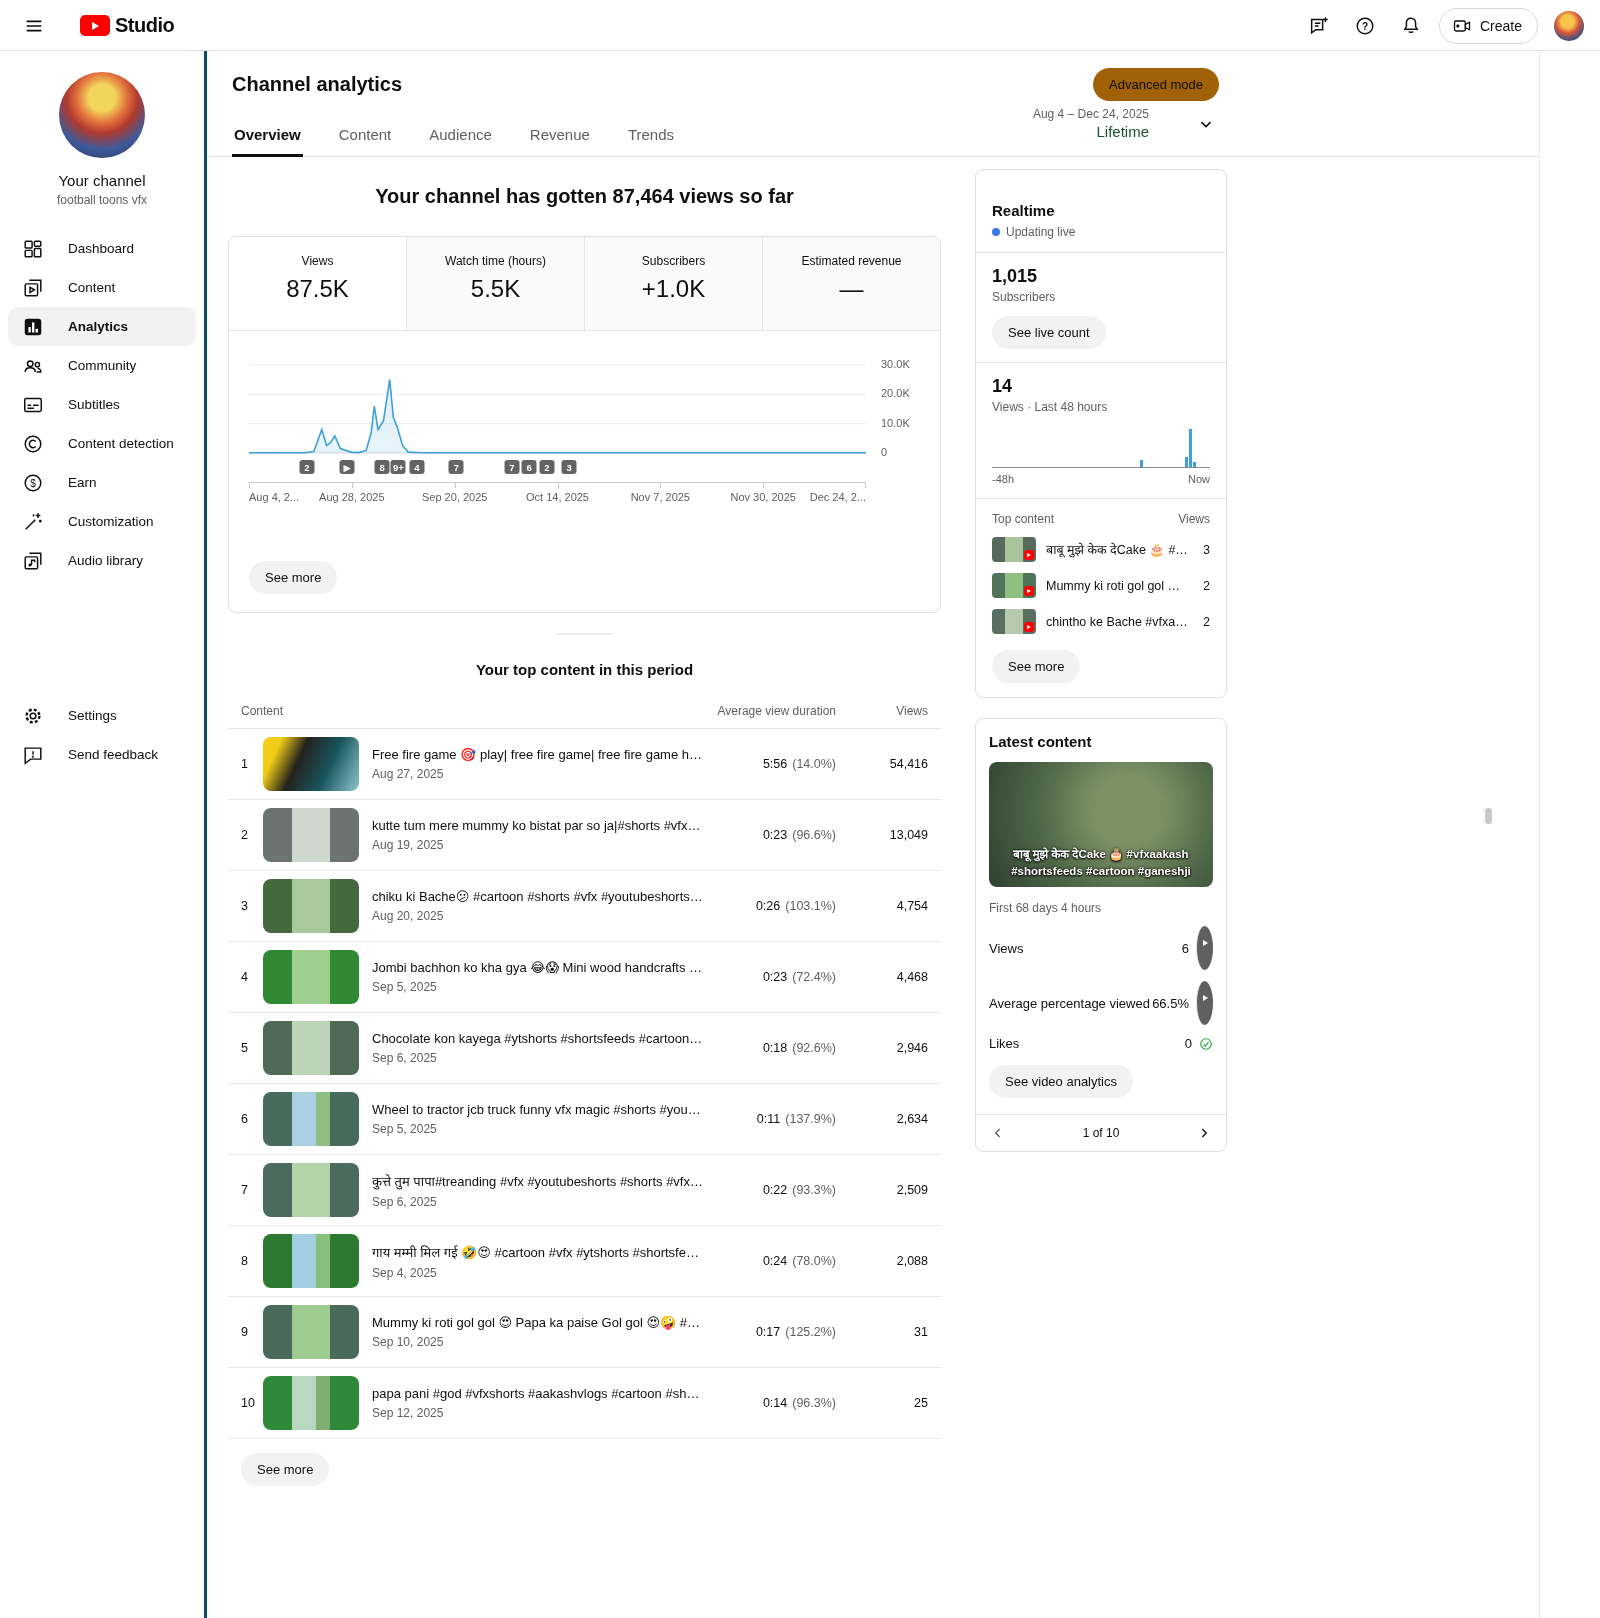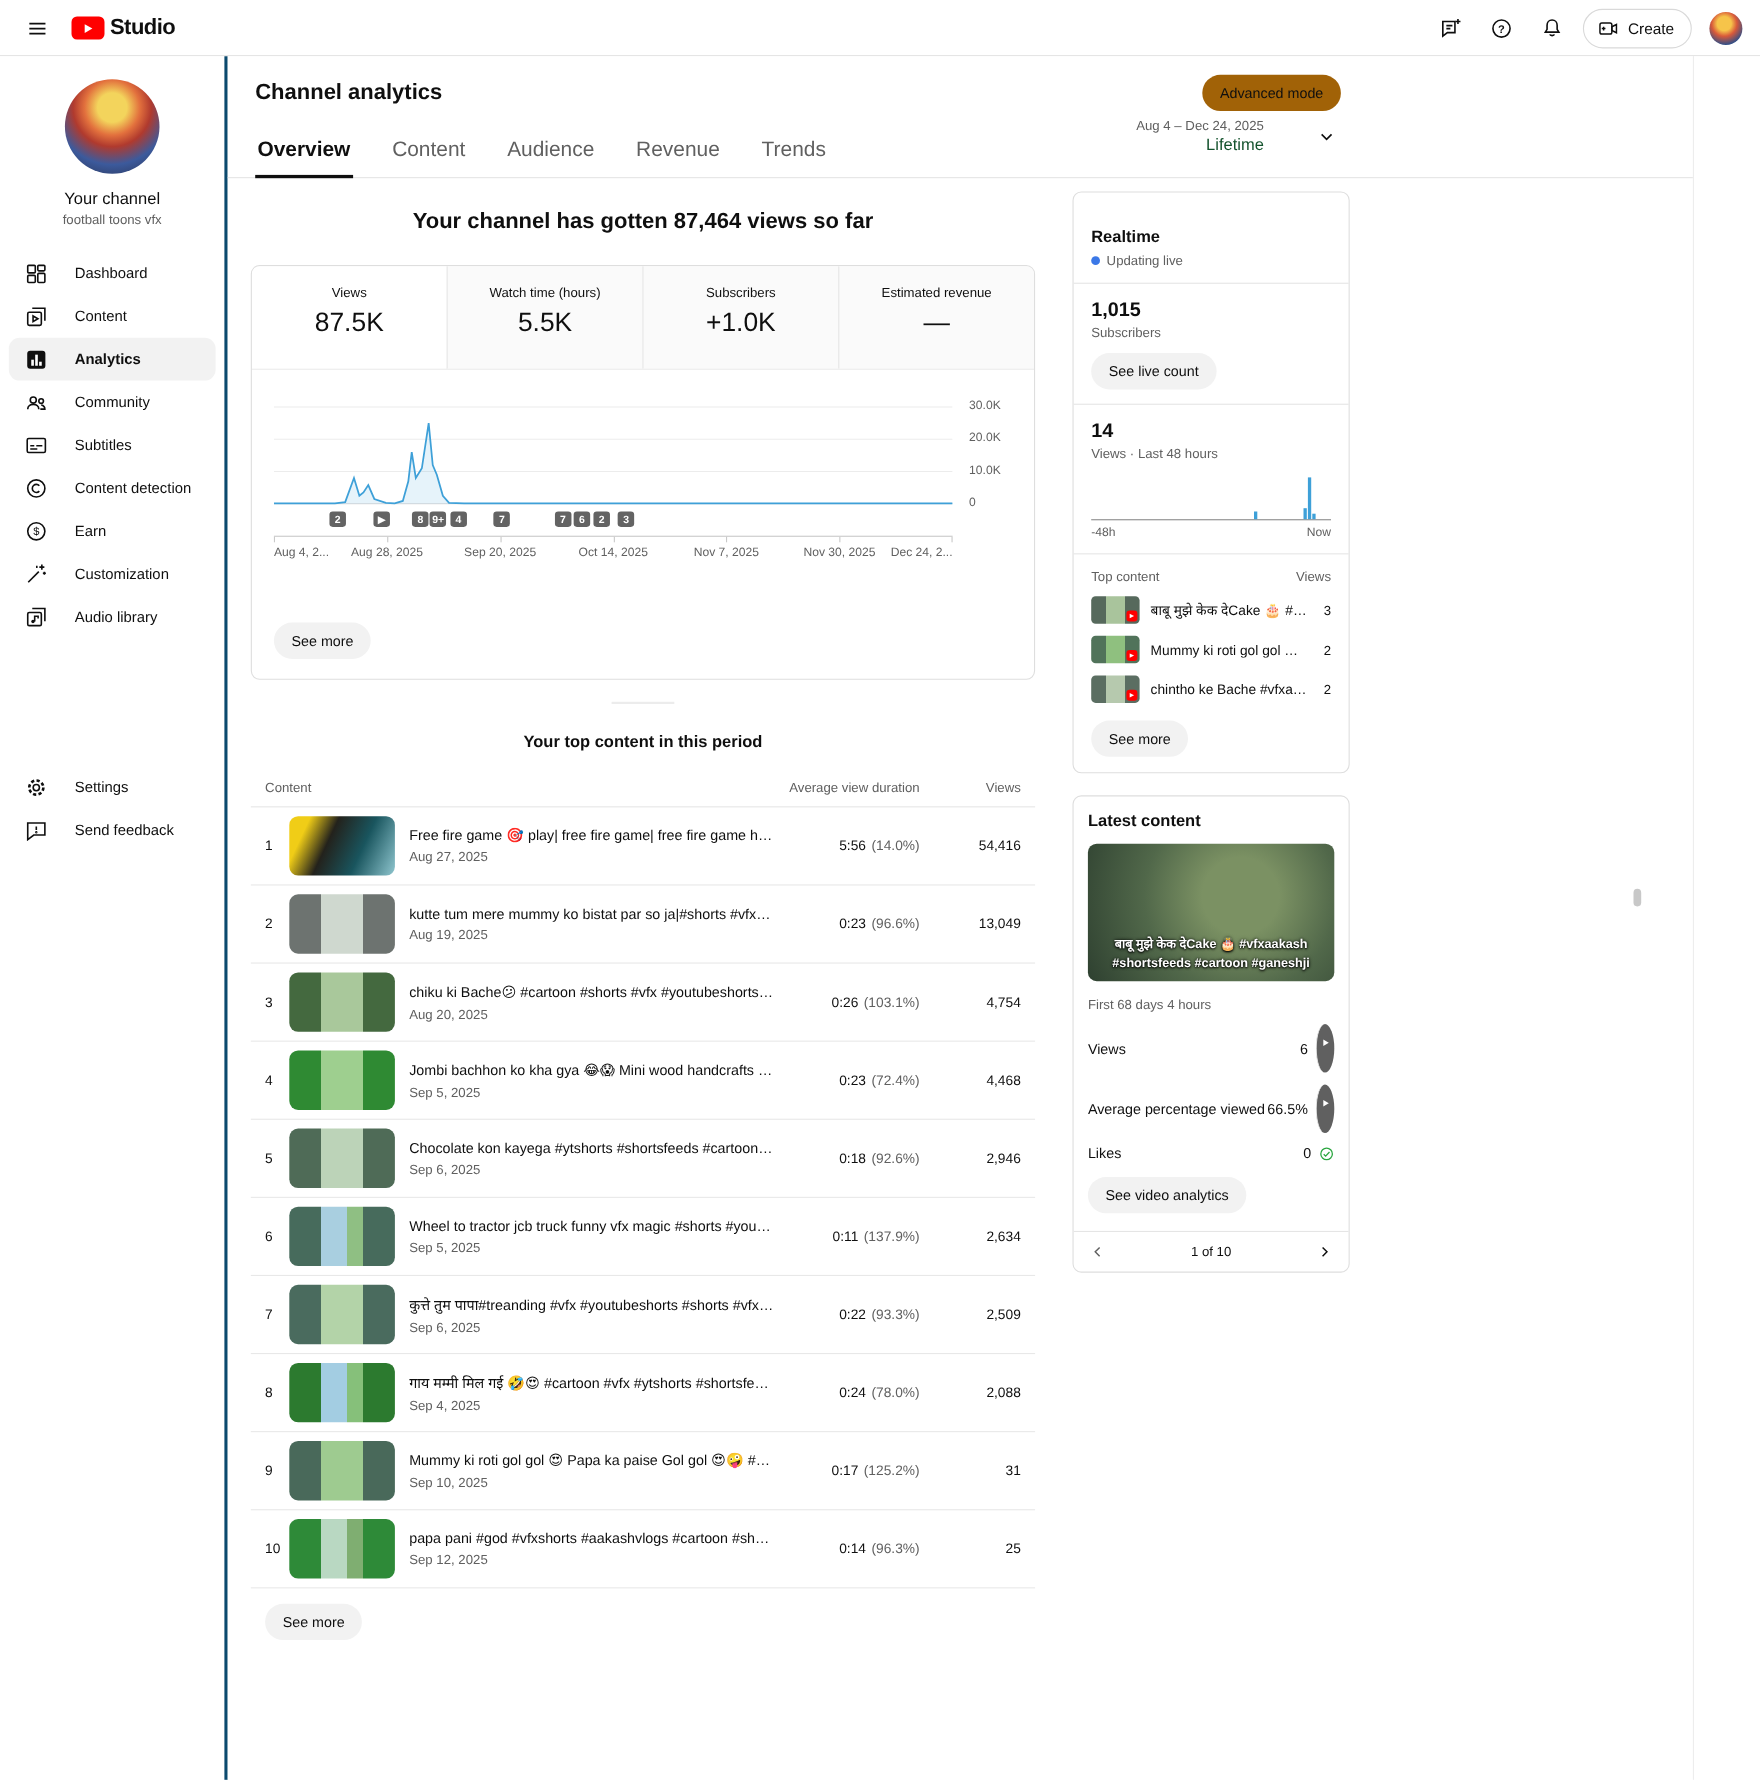--- a/index.html
+++ b/index.html
@@ -1,18 +1,18 @@
 <!DOCTYPE html>
 <html><head>
 <meta charset="utf-8">
 <style>
   * { margin:0; padding:0; box-sizing:border-box; }
   html,body { width:1600px; height:1618px; background:#fff; font-family:"Liberation Sans","DejaVu Sans",sans-serif; color:#0f0f0f; }
   .topbar { position:absolute; top:0; left:0; width:1600px; height:51px; background:#fff; border-bottom:1px solid #e5e5e5; z-index:20; }
-  .tb-left { position:absolute; left:16px; top:0; height:51px; display:flex; align-items:center; gap:13px; }
+  .tb-left { position:absolute; left:16px; top:0; height:51px; display:flex; align-items:center; gap:28px; }
   .hamburger { width:36px; height:36px; display:flex; align-items:center; justify-content:center; border-radius:50%; cursor:pointer; }
   .logo { display:flex; align-items:center; gap:5px; }
   .logo-badge { width:30px; height:21px; background:#f00; border-radius:5px; display:flex; align-items:center; justify-content:center; }
   .logo-badge svg { display:block; }
   .logo-text { font-size:20px; font-weight:700; letter-spacing:-0.5px; }
   .searchbox { position:absolute; left:467px; top:8px; width:619px; height:36px; background:#f2f2f2; border-radius:18px; display:flex; align-items:center; padding:0 16px; gap:12px; }
   .searchbox input { border:none; background:transparent; outline:none; font-size:14px; color:#0f0f0f; width:100%; font-family:inherit; }
   .searchbox input::placeholder { color:#8b8b8b; }
   .tb-right { position:absolute; right:16px; top:0; height:51px; display:flex; align-items:center; gap:10px; }
   .tb-iconbtn { width:36px; height:36px; display:flex; align-items:center; justify-content:center; border-radius:50%; cursor:pointer; }
@@ -34,21 +34,21 @@
   .scroll-thumb { position:absolute; right:47px; top:757px; width:7px; height:16px; border-radius:4px; background:#c8c8c8; cursor:pointer; }
 
   .page-head { position:relative; padding:22px 0 0 25px; }
   .page-title { font-size:20px; font-weight:700; }
   .adv-btn { position:absolute; right:320px; top:17px; background:#a16207; border-radius:18px; padding:9px 16px; font-size:13px; font-weight:500; cursor:pointer; }
   .date-sel { position:absolute; right:324px; top:56px; display:flex; align-items:center; gap:48px; cursor:pointer; }
   .date-texts { text-align:right; }
   .date-range { font-size:12px; color:#606060; }
   .date-mode { font-size:15px; color:#14532d; margin-top:2px; }
   .tabs { display:flex; gap:34px; padding-left:25px; margin-top:22px; border-bottom:1px solid #e5e5e5; }
-  .tab { font-size:19px; color:#606060; padding:8px 2px 13px; cursor:pointer; position:relative; }
+  .tab { font-size:15px; color:#606060; padding:8px 2px 13px; cursor:pointer; position:relative; }
   .tab.active { color:#0f0f0f; font-weight:700; }
   .tab.active:after { content:""; position:absolute; left:0; right:0; bottom:-1px; height:3px; background:#0f0f0f; }
 
   .main-row { display:flex; padding-left:21px; margin-top:12px; }
   .main-col { width:713px; }
   .rail { width:252px; margin-left:34px; }
 
   .headline { text-align:center; font-size:20px; font-weight:700; margin-top:16px; }
   .ov-card { margin-top:28px; border:1px solid #dedede; border-radius:8px; overflow:hidden; }
   .metric-strip { display:flex; border-bottom:1px solid #e5e5e5; }

